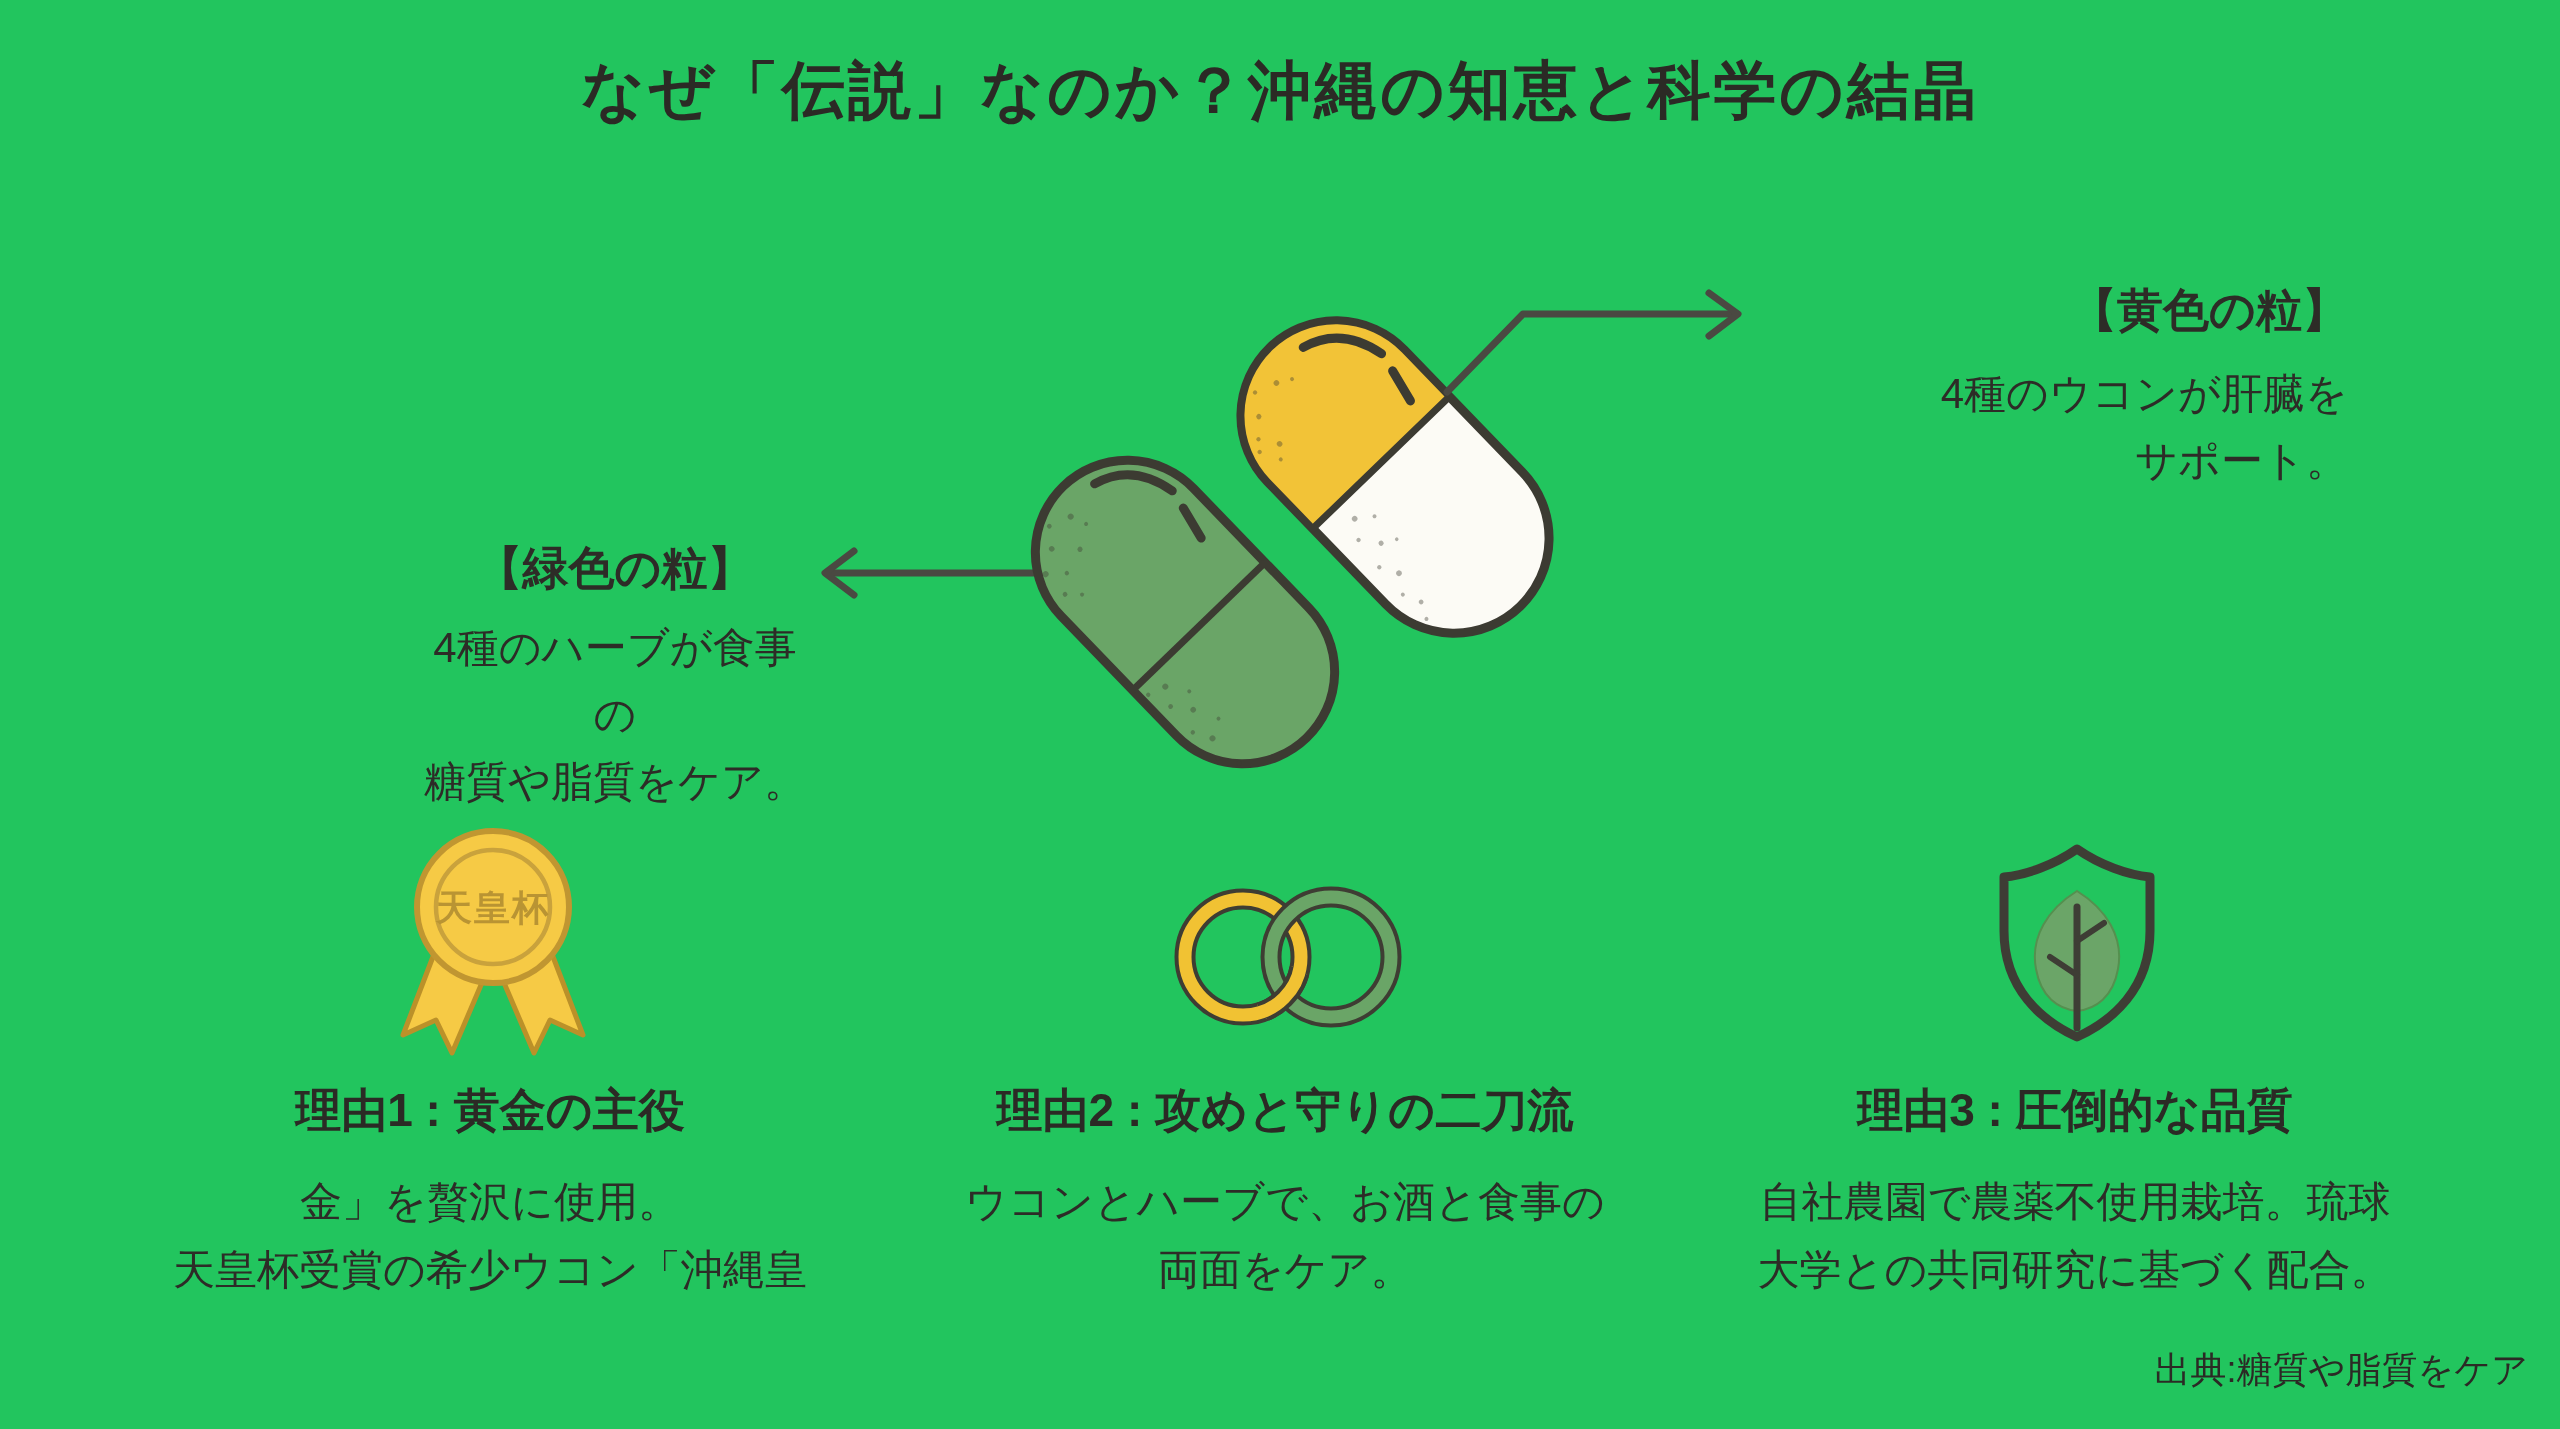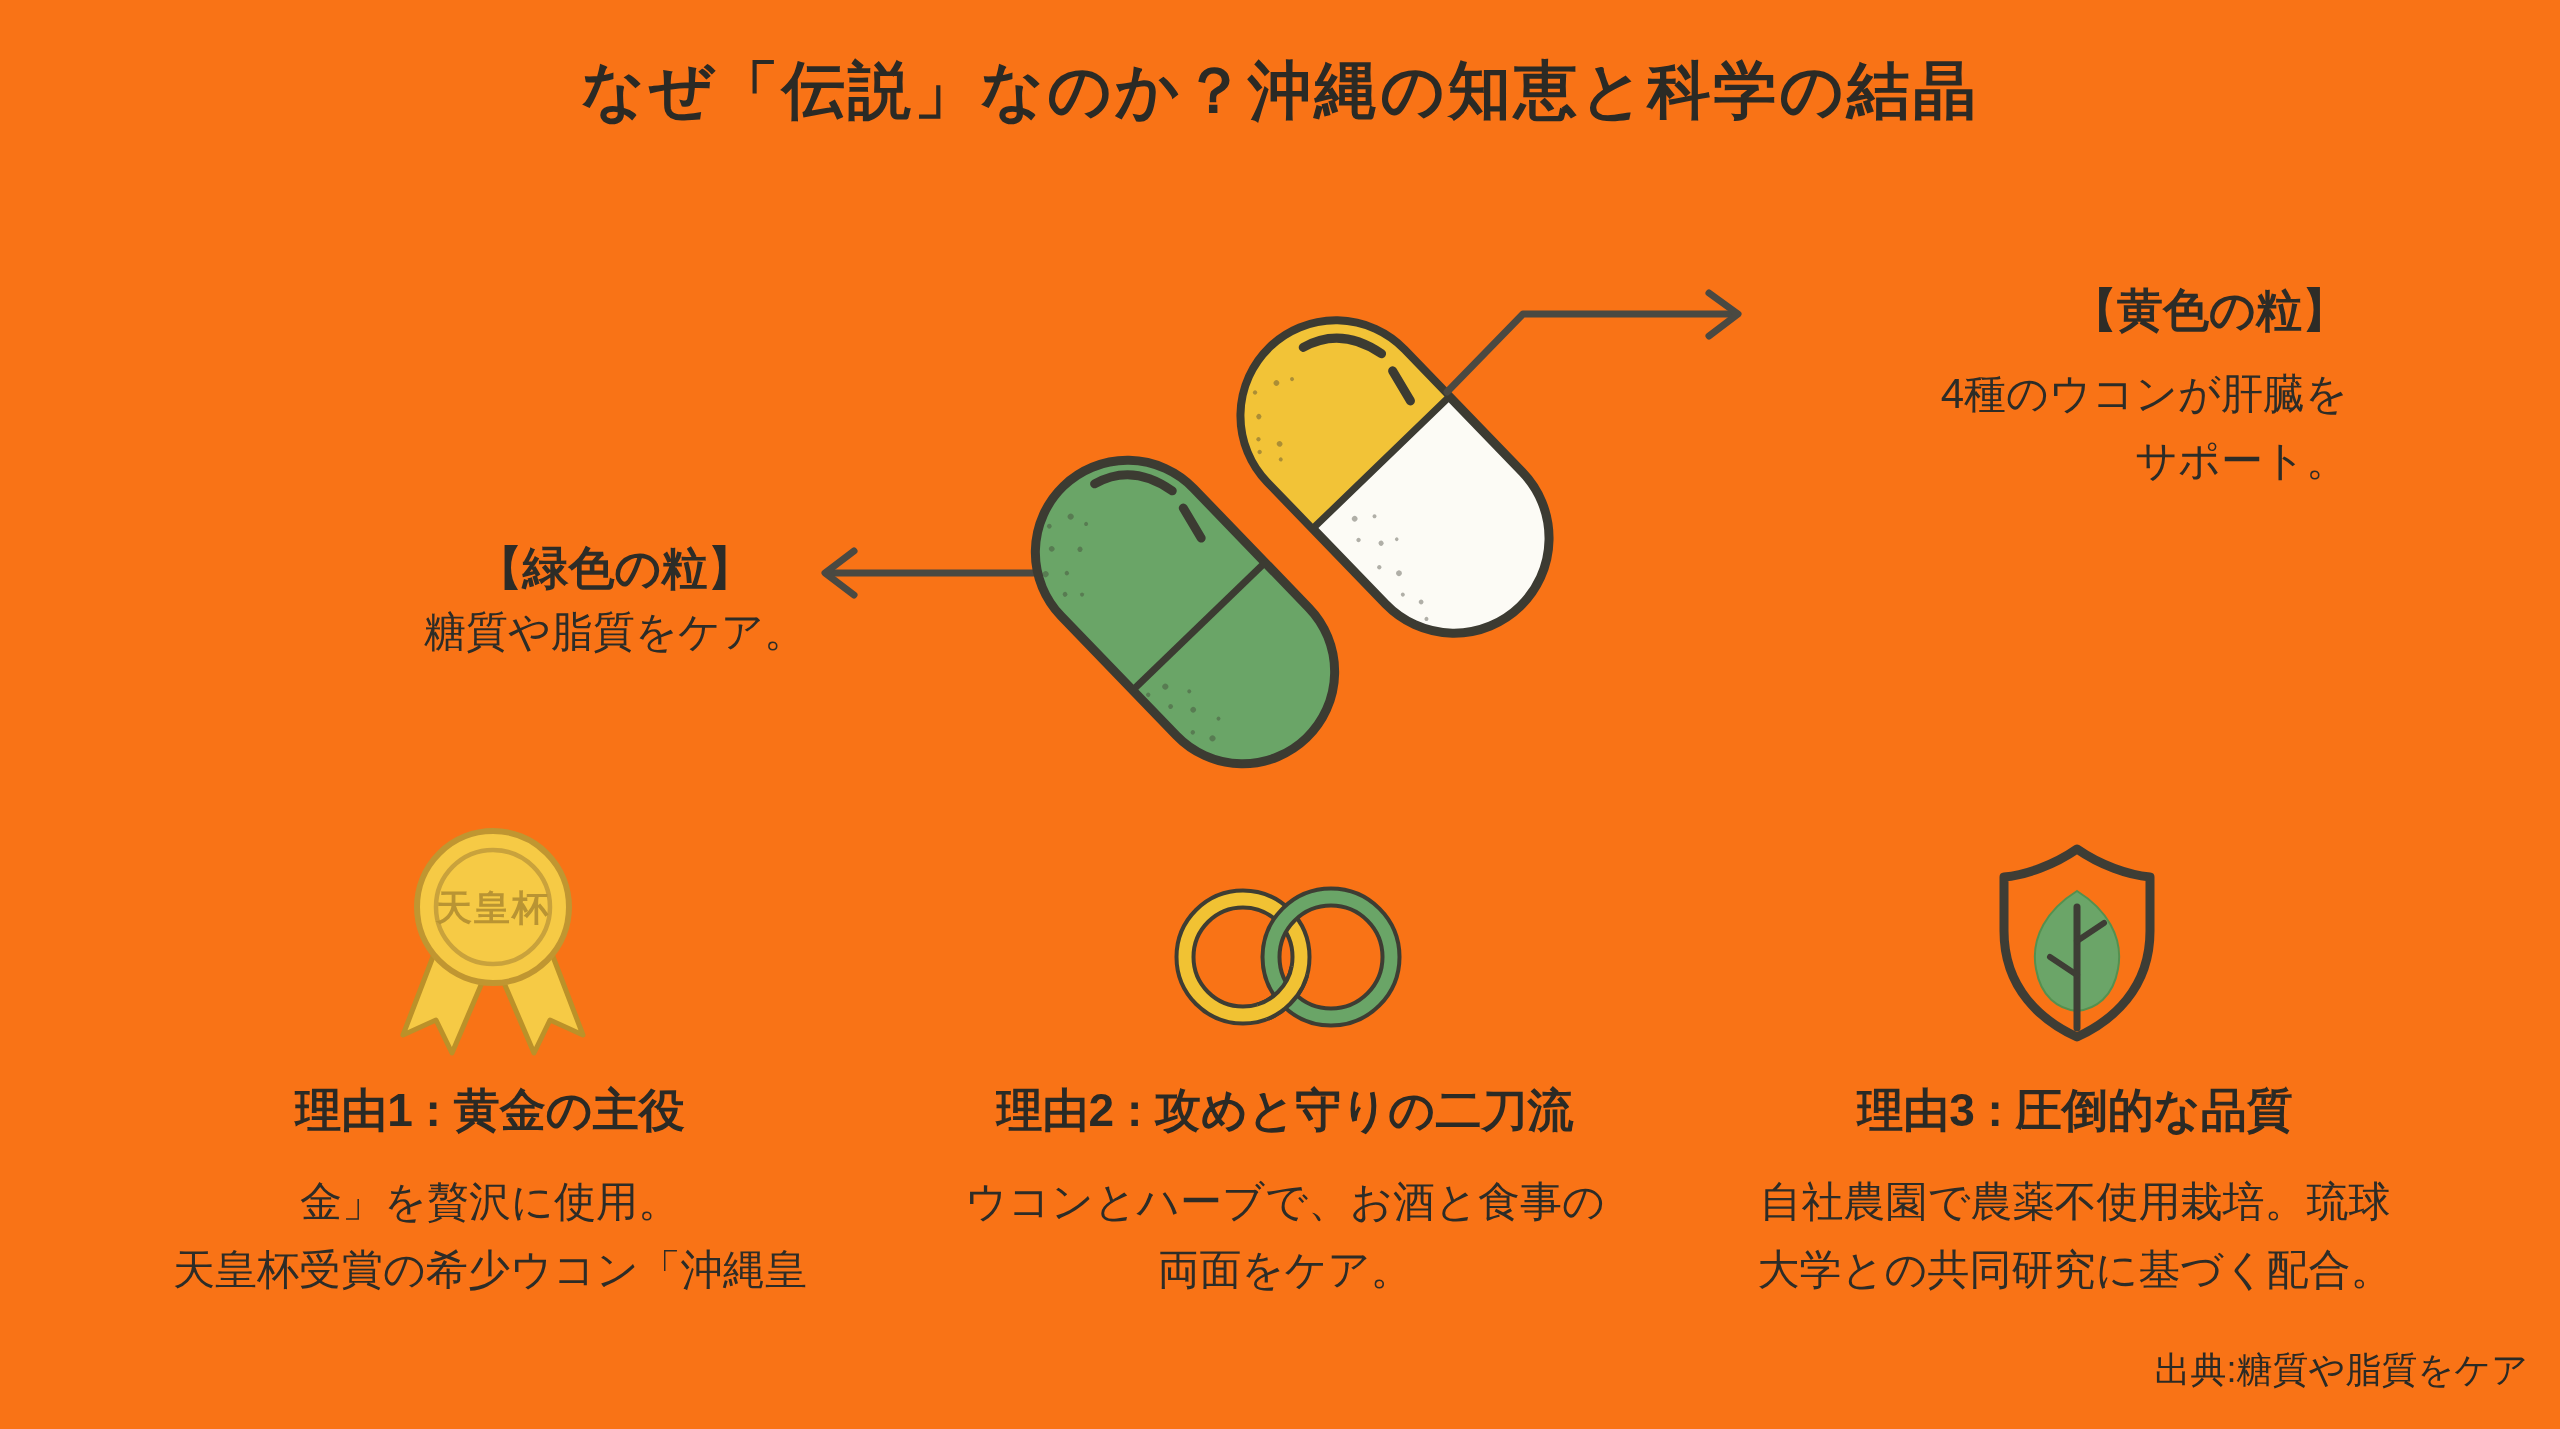--- a/index.html
+++ b/index.html
@@ -1,19 +1,19 @@
 <!DOCTYPE html>
 <html><head>
 <meta charset="utf-8">
 <style>
   html,body{margin:0;padding:0;}
   .stage{
     position:relative;
     width:2560px;height:1429px;
-    background:#f97316;
+    background:#22c55e;
     font-family:"Liberation Sans","DejaVu Sans",sans-serif;
     color:#2d2c27;
     overflow:hidden;
   }
   .title{
     position:absolute;top:48px;left:0;width:100%;
     text-align:center;font-size:63px;font-weight:700;
     letter-spacing:3px;margin:0;color:#2b2a25;
   }
   .illus{position:absolute;left:0;top:0;}
@@ -109,20 +109,21 @@
     </g>
 
     <g stroke="#4a4942" fill="none" stroke-width="7" stroke-linecap="round" stroke-linejoin="round">
       <path d="M 1447,392 L 1523,314 L 1734,314"></path>
       <path d="M 1709,293 L 1738,314 L 1709,336"></path>
     </g>
   </svg>
 
   <div class="cap-label label-green">
     <div class="h">【緑色の粒】</div>
+    <div class="b b1">4種のハーブが食事の</div>
     <div class="b">糖質や脂質をケア。</div>
   </div>
 
   <div class="cap-label label-yellow">
     <div class="h">【黄色の粒】</div>
     <div class="b b1">4種のウコンが肝臓を</div>
     <div class="b">サポート。</div>
   </div>
 
   <svg class="icon icon-medal" width="220" height="265" viewBox="-110 -105 220 265">

